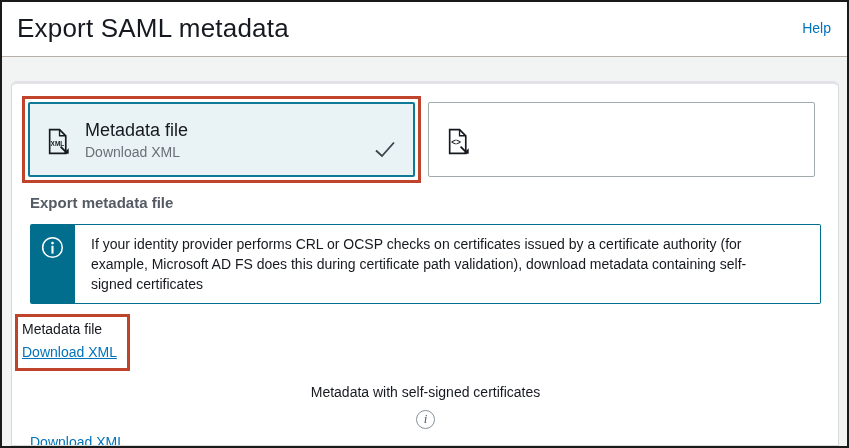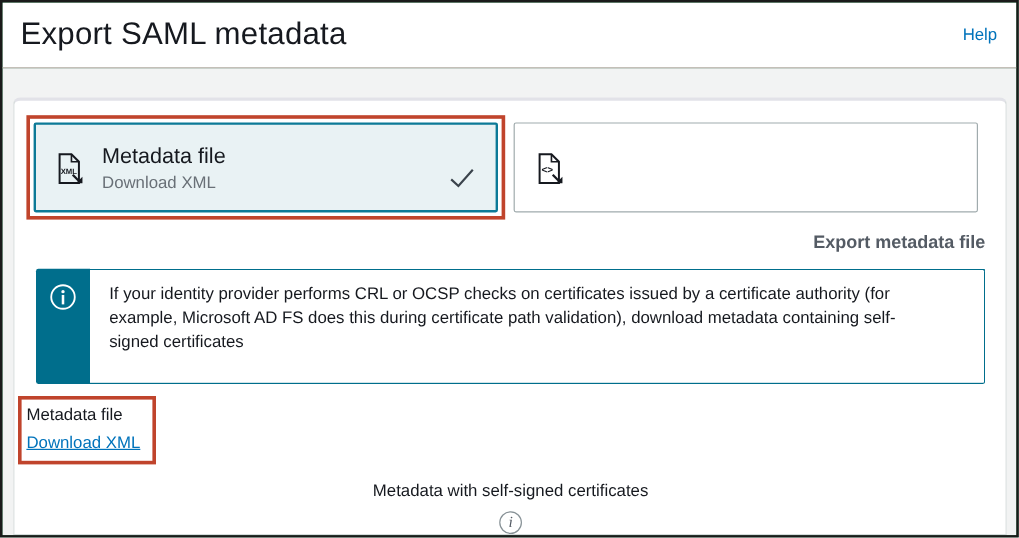--- a/index.html
+++ b/index.html
@@ -2,21 +2,21 @@
 <html><head>
 <meta charset="utf-8">
 <style>
   * { margin:0; padding:0; box-sizing:border-box; }
   html,body { background:#e9e9e9; }
   body { font-family:"Liberation Sans", sans-serif; }
 
   .screen {
     width:849px; height:448px;
     border:2px solid #1a1a1a;
-    background:#14532d;
+    background:#f9a8d4;
     overflow:hidden;
     position:relative;
   }
 
   
   .header {
     height:55px;
     border-bottom:1px solid #b6b0a7;
     display:flex; align-items:flex-start; justify-content:space-between;
     padding:11px 16px 0 15px;
@@ -63,34 +63,34 @@
     background:#e9f2f4;
     border:2px solid #0c7a97;
     padding:14px 15px 13px 15px;
   }
   .card-icon { flex:0 0 27px; color:#16191f; margin-top:6px; }
   .card-title { font-size:18px; color:#16191f; line-height:22px; }
   .card-subtitle { font-size:14px; color:#697077; line-height:19px; margin-top:2px; }
   .check-icon { position:absolute; right:17px; bottom:13px; }
 
   
-  .section-heading { font-size:15px; font-weight:700; color:#545b64; margin:11px 0 0 1px;text-align:right; }
+  .section-heading { font-size:15px; font-weight:700; color:#545b64; margin:11px 0 0 1px; }
 
   
   .info-banner { display:flex; margin:13px 0 0 1px; min-height:80px; }
   .info-strip {
     flex:0 0 45px; background:#006e8c;
     display:flex; justify-content:center; align-items:flex-start;
     padding-top:11px; border-radius:2px 0 0 2px;
   }
   .info-body {
     flex:1; border:1px solid #006e8c; border-left:none;
     border-radius:0 2px 2px 0;
     background:#ffffff;
-    padding:9px 40px 25px 16px;
+    padding:9px 40px 9px 16px;
     font-size:14px; line-height:20px; color:#16191f;
   }
 
   
   .download-annotation {
     display:inline-block;
     border:3px solid #c0442c;
     padding:3px 10px 6px 4px;
     margin:10px 0 0 -14px;
   }

